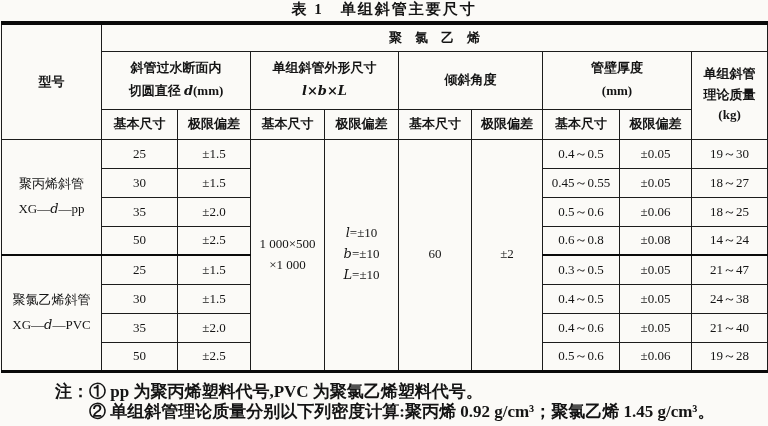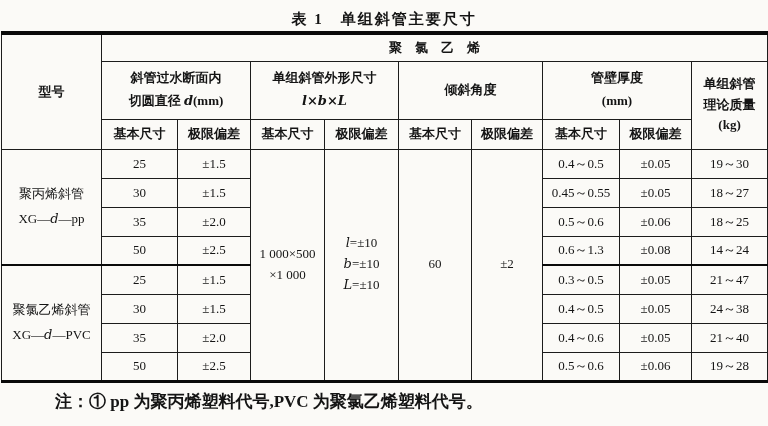--- a/index.html
+++ b/index.html
@@ -3,21 +3,21 @@
 <meta charset="utf-8">
 <style>
   * { margin: 0; padding: 0; box-sizing: border-box; }
   html, body {
     width: 768px; height: 426px;
     background: #fbfaf7;
     font-family: "Liberation Serif", "DejaVu Serif", serif;
     color: #141414;
     overflow: hidden;
   }
-  .page { width: 768px; height: 426px; padding-top: 10px; }
+  .page { width: 768px; height: 426px; padding-top: 0; }
 
   .doc-title {
     text-align: center;
     font-size: 15px;
     font-weight: bold;
     letter-spacing: 2px;
     height: 21px;
     line-height: 19px;
   }
 
@@ -157,21 +157,21 @@
     <tr class="dr">
       <td class="data-cell">35</td>
       <td class="data-cell">±2.0</td>
       <td class="data-cell">0.5～0.6</td>
       <td class="data-cell">±0.06</td>
       <td class="data-cell">18～25</td>
     </tr>
     <tr class="dr">
       <td class="data-cell">50</td>
       <td class="data-cell">±2.5</td>
-      <td class="data-cell">0.6～1.3</td>
+      <td class="data-cell">0.6～0.8</td>
       <td class="data-cell">±0.08</td>
       <td class="data-cell">14～24</td>
     </tr>
 
     <tr class="dr group-start">
       <td class="model-cell" rowspan="4">
         <div>聚氯乙烯斜管</div>
         <div><span>XG—</span><i class="var">d</i><span>—PVC</span></div>
       </td>
       <td class="data-cell">25</td>
@@ -199,15 +199,16 @@
       <td class="data-cell">±2.5</td>
       <td class="data-cell">0.5～0.6</td>
       <td class="data-cell">±0.06</td>
       <td class="data-cell">19～28</td>
     </tr>
   </tbody>
     </table>
 
   <div class="notes">
     <div class="note-row"><span>注：</span><span>①</span><span> pp 为聚丙烯塑料代号,PVC 为聚氯乙烯塑料代号。</span></div>
+    <div class="note-row note-indent"><span>②</span><span> 单组斜管理论质量分别以下列密度计算:聚丙烯 0.92 g/cm³；聚氯乙烯 1.45 g/cm³。</span></div>
   </div>
 
 </div>
 
 </body></html>

